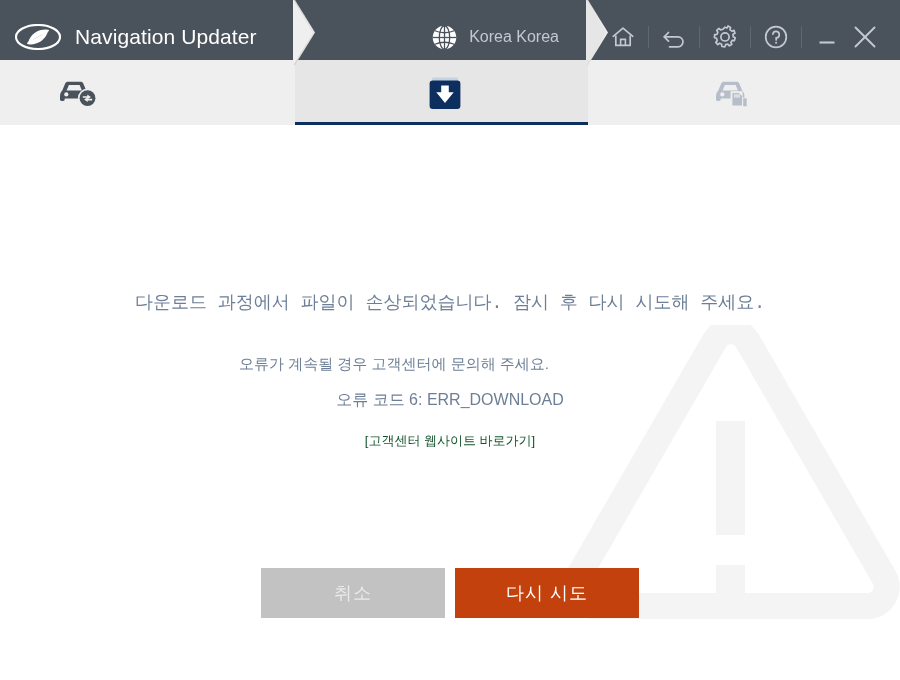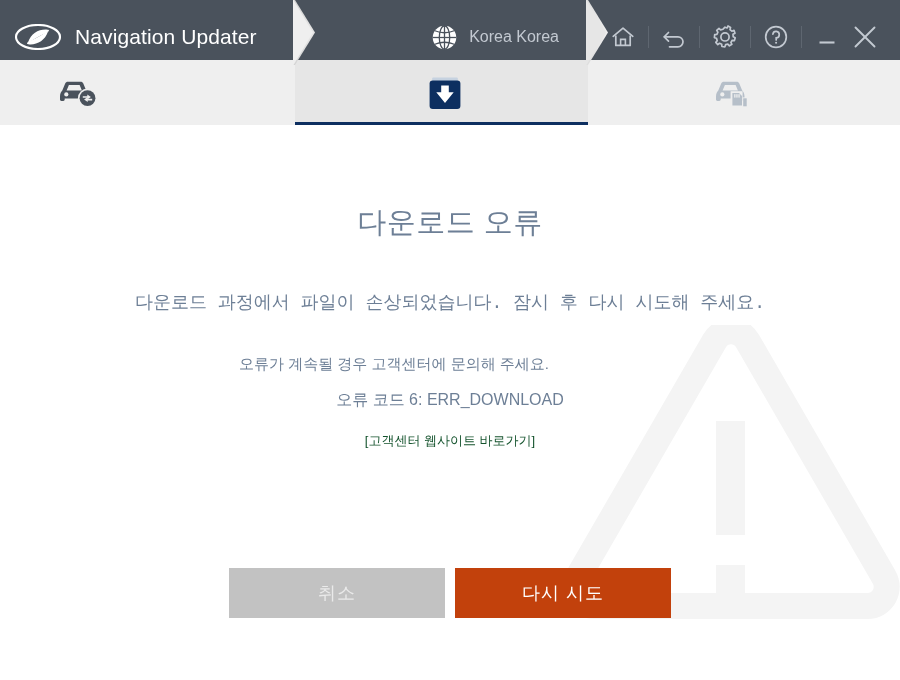--- a/index.html
+++ b/index.html
@@ -206,21 +206,21 @@
   .btn-row {
     position: absolute;
     top: 443px;
     left: 0;
     width: 900px;
     display: flex;
     justify-content: center;
     gap: 10px;
   }
   .btn {
-    width: 216px;
+    width: 184px;
     height: 50px;
     display: flex;
     align-items: center;
     justify-content: center;
     font-size: 18px;
     border: none;
     cursor: pointer;
     font-family: inherit;
     letter-spacing: 1px;
     padding: 0;
@@ -384,21 +384,20 @@
   <div class="active-underline"></div>
 
   <div class="content">
 
     <svg class="watermark" viewBox="0 0 340 300">
       <path d="M146.5 16 C154 3 172 3 179.5 16 L316 252 C323.5 265 314.5 281 299.5 281 L26.5 281 C11.5 281 2.5 265 10 252 Z" fill="none" stroke="#f4f4f4" stroke-width="26" stroke-linejoin="round"></path>
       <rect x="148" y="96" width="29" height="114" fill="#f4f4f4"></rect>
       <rect x="148" y="240" width="29" height="28" fill="#f4f4f4"></rect>
     </svg>
 
-    <div class="error-title">다운로드 오류</div>
 
     <div class="error-message">다운로드 과정에서 파일이 손상되었습니다. 잠시 후 다시 시도해 주세요.</div>
 
     <div class="error-sub">오류가 계속될 경우 고객센터에 문의해 주세요.</div>
 
     <div class="error-code">오류 코드 6: ERR_DOWNLOAD</div>
 
     <div class="support-link">[고객센터 웹사이트 바로가기]</div>
 
     <div class="btn-row">

